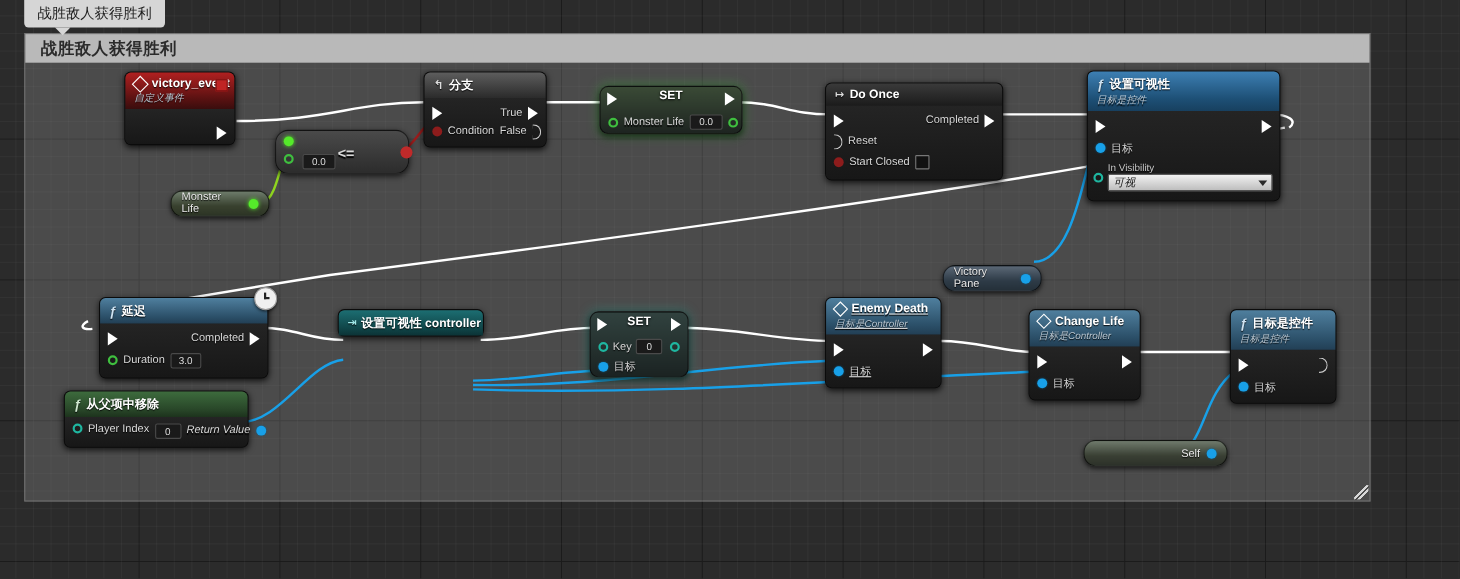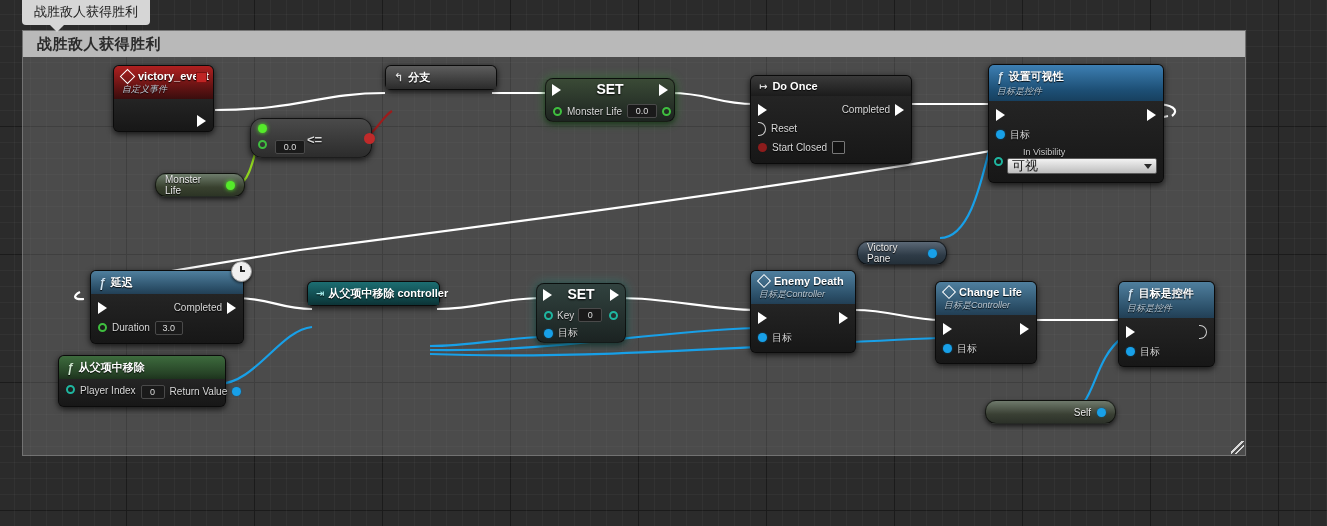--- a/index.html
+++ b/index.html
@@ -110,37 +110,37 @@
     line-height:12px;
   }
   .checkbox{
     width:11px;height:11px;background:#111;border:1px solid #777;border-radius:1px;
   }
   .combo{
     margin:1px 6px 2px 6px;height:14px;border-radius:2px;
     background:linear-gradient(to bottom,#f2f2f2,#bdbdbd);
     border:1px solid #5a5a5a;
     display:flex;align-items:center;justify-content:space-between;
-    padding:0 4px;color:#161616;font-size:13px;
+    padding:0 4px;color:#161616;font-size:10px;font-style:italic;
   }
   .combo .arrow{width:0;height:0;border-left:4px solid transparent;border-right:4px solid transparent;border-top:5px solid #2a2a2a;}
   .caption{font-size:9px;color:#c9c9c9;padding:1px 8px 0 8px;text-shadow:0 1px 1px #000;}
 
   
   .hdr-red{background:linear-gradient(to bottom,#b02020,#5c1212 70%,#3a0d0d);}
   .hdr-gray{background:linear-gradient(to bottom,#5d5d5d,#3a3a3a 70%,#2b2b2b);}
   .hdr-blue{background:linear-gradient(to bottom,#3d7fb3,#1d4f75 70%,#17405f);}
   .hdr-blue2{background:linear-gradient(to bottom,#4f7f9e,#2b4f68 75%,#223f55);}
   .hdr-teal{background:linear-gradient(to bottom,#1c6e72,#0f4346 75%,#0c3336);}
   .hdr-green{background:linear-gradient(to bottom,#3d6b3d,#274427 75%,#1d331d);}
   .hdr-dark{background:linear-gradient(to bottom,#3a3a3a,#232323 75%,#1b1b1b);}
 
   
   .setnode .setband{
-    text-align:center;font-size:14px;font-weight:bold;color:#fff;
+    text-align:center;font-size:11px;font-weight:bold;color:#fff;
     text-shadow:0 1px 2px #000;padding-top:2px;
   }
 
   .node.glow-green{box-shadow:0 0 10px 2px rgba(60,200,60,.28),0 2px 6px rgba(0,0,0,.8);}
   .node.glow-teal{box-shadow:0 0 10px 2px rgba(40,200,180,.25),0 2px 6px rgba(0,0,0,.8);}
 
   
   .pill{
     position:absolute;z-index:10;height:22px;border-radius:11px;
     display:flex;align-items:center;gap:6px;padding:0 9px;
@@ -250,20 +250,39 @@
   </div>
 </div>
 
 <div class="node" style="left:385px;top:65px;width:110px;">
   <div class="hdr hdr-gray" style="padding-bottom:4px;">
     <div class="title">
       <span style="font-size:11px;color:#dcdcdc;">↰</span>
       <span>分支</span>
     </div>
   </div>
+  <div class="body" style="padding-top:5px;">
+    <div class="row split">
+      <div class="exec"></div>
+      <div style="display:flex;align-items:center;gap:5px;">
+        <span class="lbl">True</span>
+        <div class="exec"></div>
+      </div>
+    </div>
+    <div class="row split">
+      <div style="display:flex;align-items:center;gap:5px;">
+        <div class="pin pin-bool"></div>
+        <span class="lbl">Condition</span>
+      </div>
+      <div style="display:flex;align-items:center;gap:5px;">
+        <span class="lbl">False</span>
+        <div class="exec hollow"></div>
+      </div>
+    </div>
+  </div>
 </div>
 
 <div class="node" style="left:250px;top:118px;width:120px;height:38px;border-radius:12px;background:linear-gradient(to bottom,#4a4a4a,#2c2c2c);">
   <div style="position:absolute;left:7px;top:5px;">
     <div class="pin" style="background:#55ea2a;box-shadow:0 0 4px #55ea2a;"></div>
   </div>
   <div style="position:absolute;left:7px;top:21px;">
     <div class="pin hollow pin-green"></div>
   </div>
   <div class="valbox" style="position:absolute;left:24px;top:21px;width:20px;">0.0</div>
@@ -335,21 +354,21 @@
       <div class="exec"></div>
     </div>
     <div class="row" style="margin-top:3px;">
       <div class="pin pin-blue"></div>
       <span class="lbl">目标</span>
     </div>
     <div style="position:relative;margin-top:3px;">
       <div style="position:absolute;left:5px;top:11px;">
         <div class="pin hollow pin-teal"></div>
       </div>
-      <div class="caption" style="padding-left:34px;">In Visibility</div>
+      <div class="caption" style="padding-left:18px;">In Visibility</div>
       <div class="combo" style="margin-left:18px;">
         <span>可视</span>
         <span class="arrow"></span>
       </div>
     </div>
   </div>
 </div>
 
 <div class="pill pill-blue" style="left:857px;top:227px;width:70px;justify-content:flex-end;margin-top:14px;">
   <span>Victory Pane</span>
@@ -390,33 +409,33 @@
       <span>从父项中移除</span>
     </div>
   </div>
   <div class="body" style="padding-top:4px;padding-bottom:6px;">
     <div class="row split">
       <div style="display:flex;align-items:flex-start;gap:5px;">
         <div class="pin hollow pin-teal"></div>
         <span class="lbl">Player Index</span>
         <div class="valbox" style="width:14px;">0</div>
       </div>
-      <div style="display:flex;align-items:center;gap:5px;">
+      <div style="display:flex;align-items:center;gap:5px;font-style:italic;">
         <span class="lbl">Return Value</span>
         <div class="pin pin-blue"></div>
       </div>
     </div>
   </div>
 </div>
 
 <div class="node" style="left:307px;top:281px;width:131px;">
   <div class="hdr hdr-teal" style="padding-bottom:4px;">
     <div class="title">
       <span class="castico">⇥</span>
-      <span>从父项中移除 controller</span>
+      <span>设置可视性 controller</span>
     </div>
   </div>
 </div>
 
 <div class="node setnode glow-teal" style="left:536px;top:283px;width:88px;border-radius:8px;background:linear-gradient(to bottom,#31423f,#1b2322);">
   <div style="position:relative;height:22px;">
     <div class="setband">SET</div>
     <div class="exec" style="position:absolute;left:6px;top:5px;"></div>
     <div class="exec" style="position:absolute;right:6px;top:5px;"></div>
   </div>
@@ -427,21 +446,21 @@
       <div class="valbox" style="width:12px;">0</div>
     </div>
     <div class="pin hollow pin-teal"></div>
   </div>
   <div class="row" style="height:18px;">
     <div class="pin pin-blue"></div>
     <span class="lbl">目标</span>
   </div>
 </div>
 
-<div class="node" style="left:750px;top:270px;width:104px;">
+<div class="node" style="left:750px;top:270px;width:104px;text-decoration:underline;">
   <div class="hdr hdr-blue2">
     <div class="title">
       <span class="diamond" style="width:8px;height:8px;border-width:1.2px;"></span>
       <span>Enemy Death</span>
     </div>
     <div class="sub">目标是Controller</div>
   </div>
   <div class="body" style="padding-top:5px;padding-bottom:6px;">
     <div class="row split">
       <div class="exec"></div>

